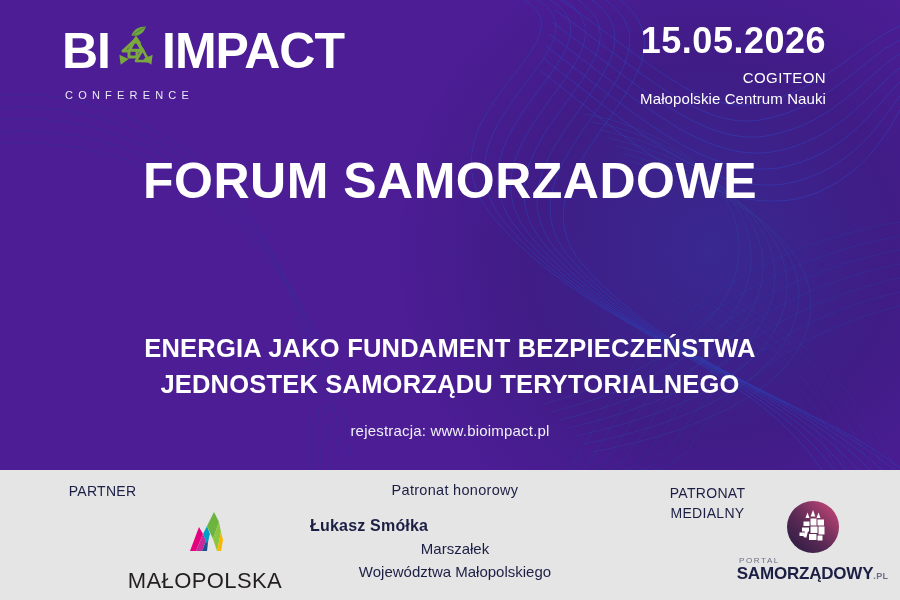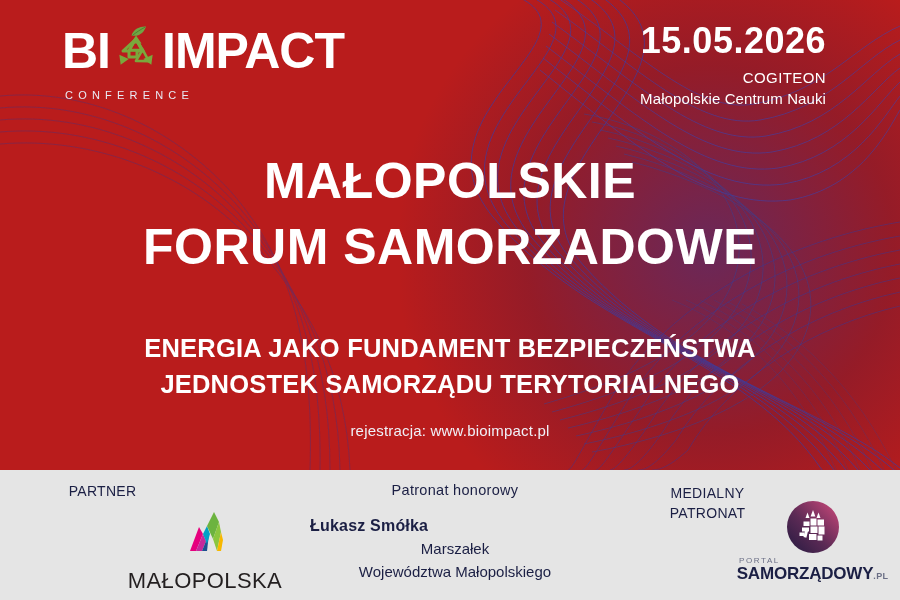--- a/index.html
+++ b/index.html
@@ -8,21 +8,21 @@
     font-family:"Liberation Sans", sans-serif;
     background:#ffffff; overflow:hidden;
   }
   #poster {
     position:relative; width:900px; height:600px; overflow:hidden;
   }
 
   
   .hero {
     position:absolute; left:0; top:0; width:900px; height:470px;
-    background:#b91c1c;
+    background:#4c1d95;
     overflow:hidden;
   }
   .hero-glow {
     position:absolute; right:-120px; top:-60px;
     width:620px; height:620px;
     background:radial-gradient(circle at 50% 50%, rgba(40,50,140,.55) 0%, rgba(20,25,80,.22) 42%, rgba(10,12,44,0) 72%);
     pointer-events:none;
   }
   .hero-waves {
     position:absolute; left:0; top:0; width:900px; height:470px;
@@ -255,21 +255,20 @@
       <div class="logo-sub">CONFERENCE</div>
     </div>
 
     <div class="datebox">
       <div class="date-big">15.05.2026</div>
       <div class="venue-name">COGITEON</div>
       <div class="venue-sub">Małopolskie Centrum Nauki</div>
     </div>
 
     <div class="title-wrap">
-      <div class="title-line">MAŁOPOLSKIE</div>
       <div class="title-line">FORUM SAMORZADOWE</div>
     </div>
 
     <div class="subtitle-wrap">
       <div class="subtitle-line">ENERGIA JAKO FUNDAMENT BEZPIECZEŃSTWA</div>
       <div class="subtitle-line">JEDNOSTEK SAMORZĄDU TERYTORIALNEGO</div>
     </div>
 
     <div class="reg-line">rejestracja: www.bioimpact.pl</div>
   </div>
@@ -301,22 +300,22 @@
 
     <div class="col col-honor">
       <div class="f-label honor-label small">Patronat honorowy</div>
       <div class="honor-name">Łukasz Smółka</div>
       <div class="honor-role">Marszałek</div>
       <div class="honor-org">Województwa Małopolskiego</div>
     </div>
 
     <div class="col col-media">
       <div class="f-label media-label">
+        <div>PATRONAT</div>
         <div>MEDIALNY</div>
-        <div>PATRONAT</div>
       </div>
       <div class="psam">
         <svg class="psam-circle" width="54" height="54" viewBox="0 0 54 54">
           <defs>
             <linearGradient id="psg" x1="0%" y1="100%" x2="100%" y2="0%">
               <stop offset="0%" stop-color="#241a40"></stop>
               <stop offset="45%" stop-color="#5c2a55"></stop>
               <stop offset="100%" stop-color="#d14a7c"></stop>
             </linearGradient>
           </defs>

